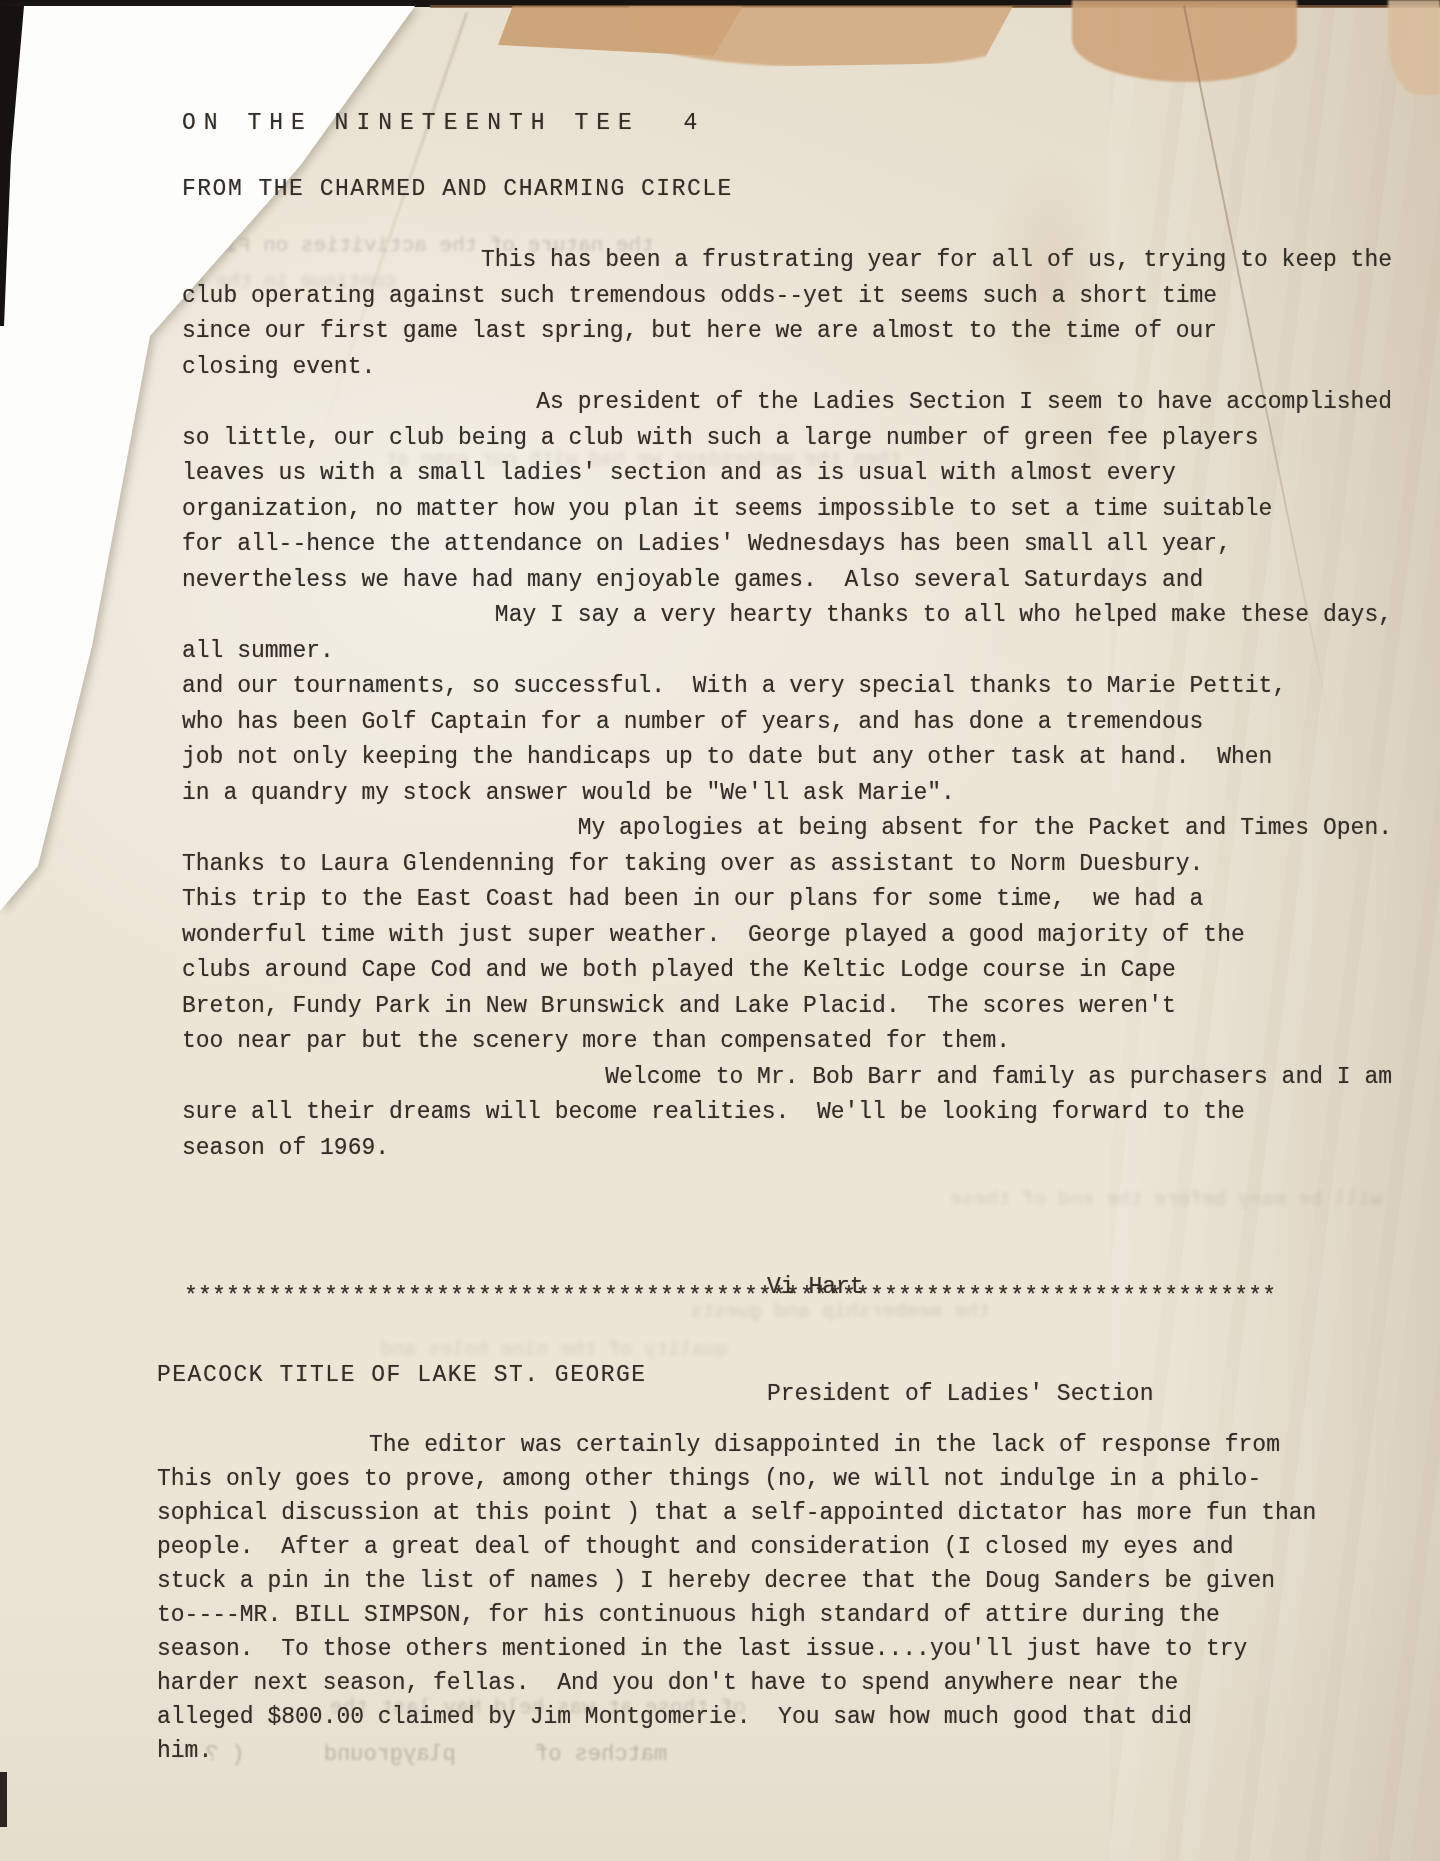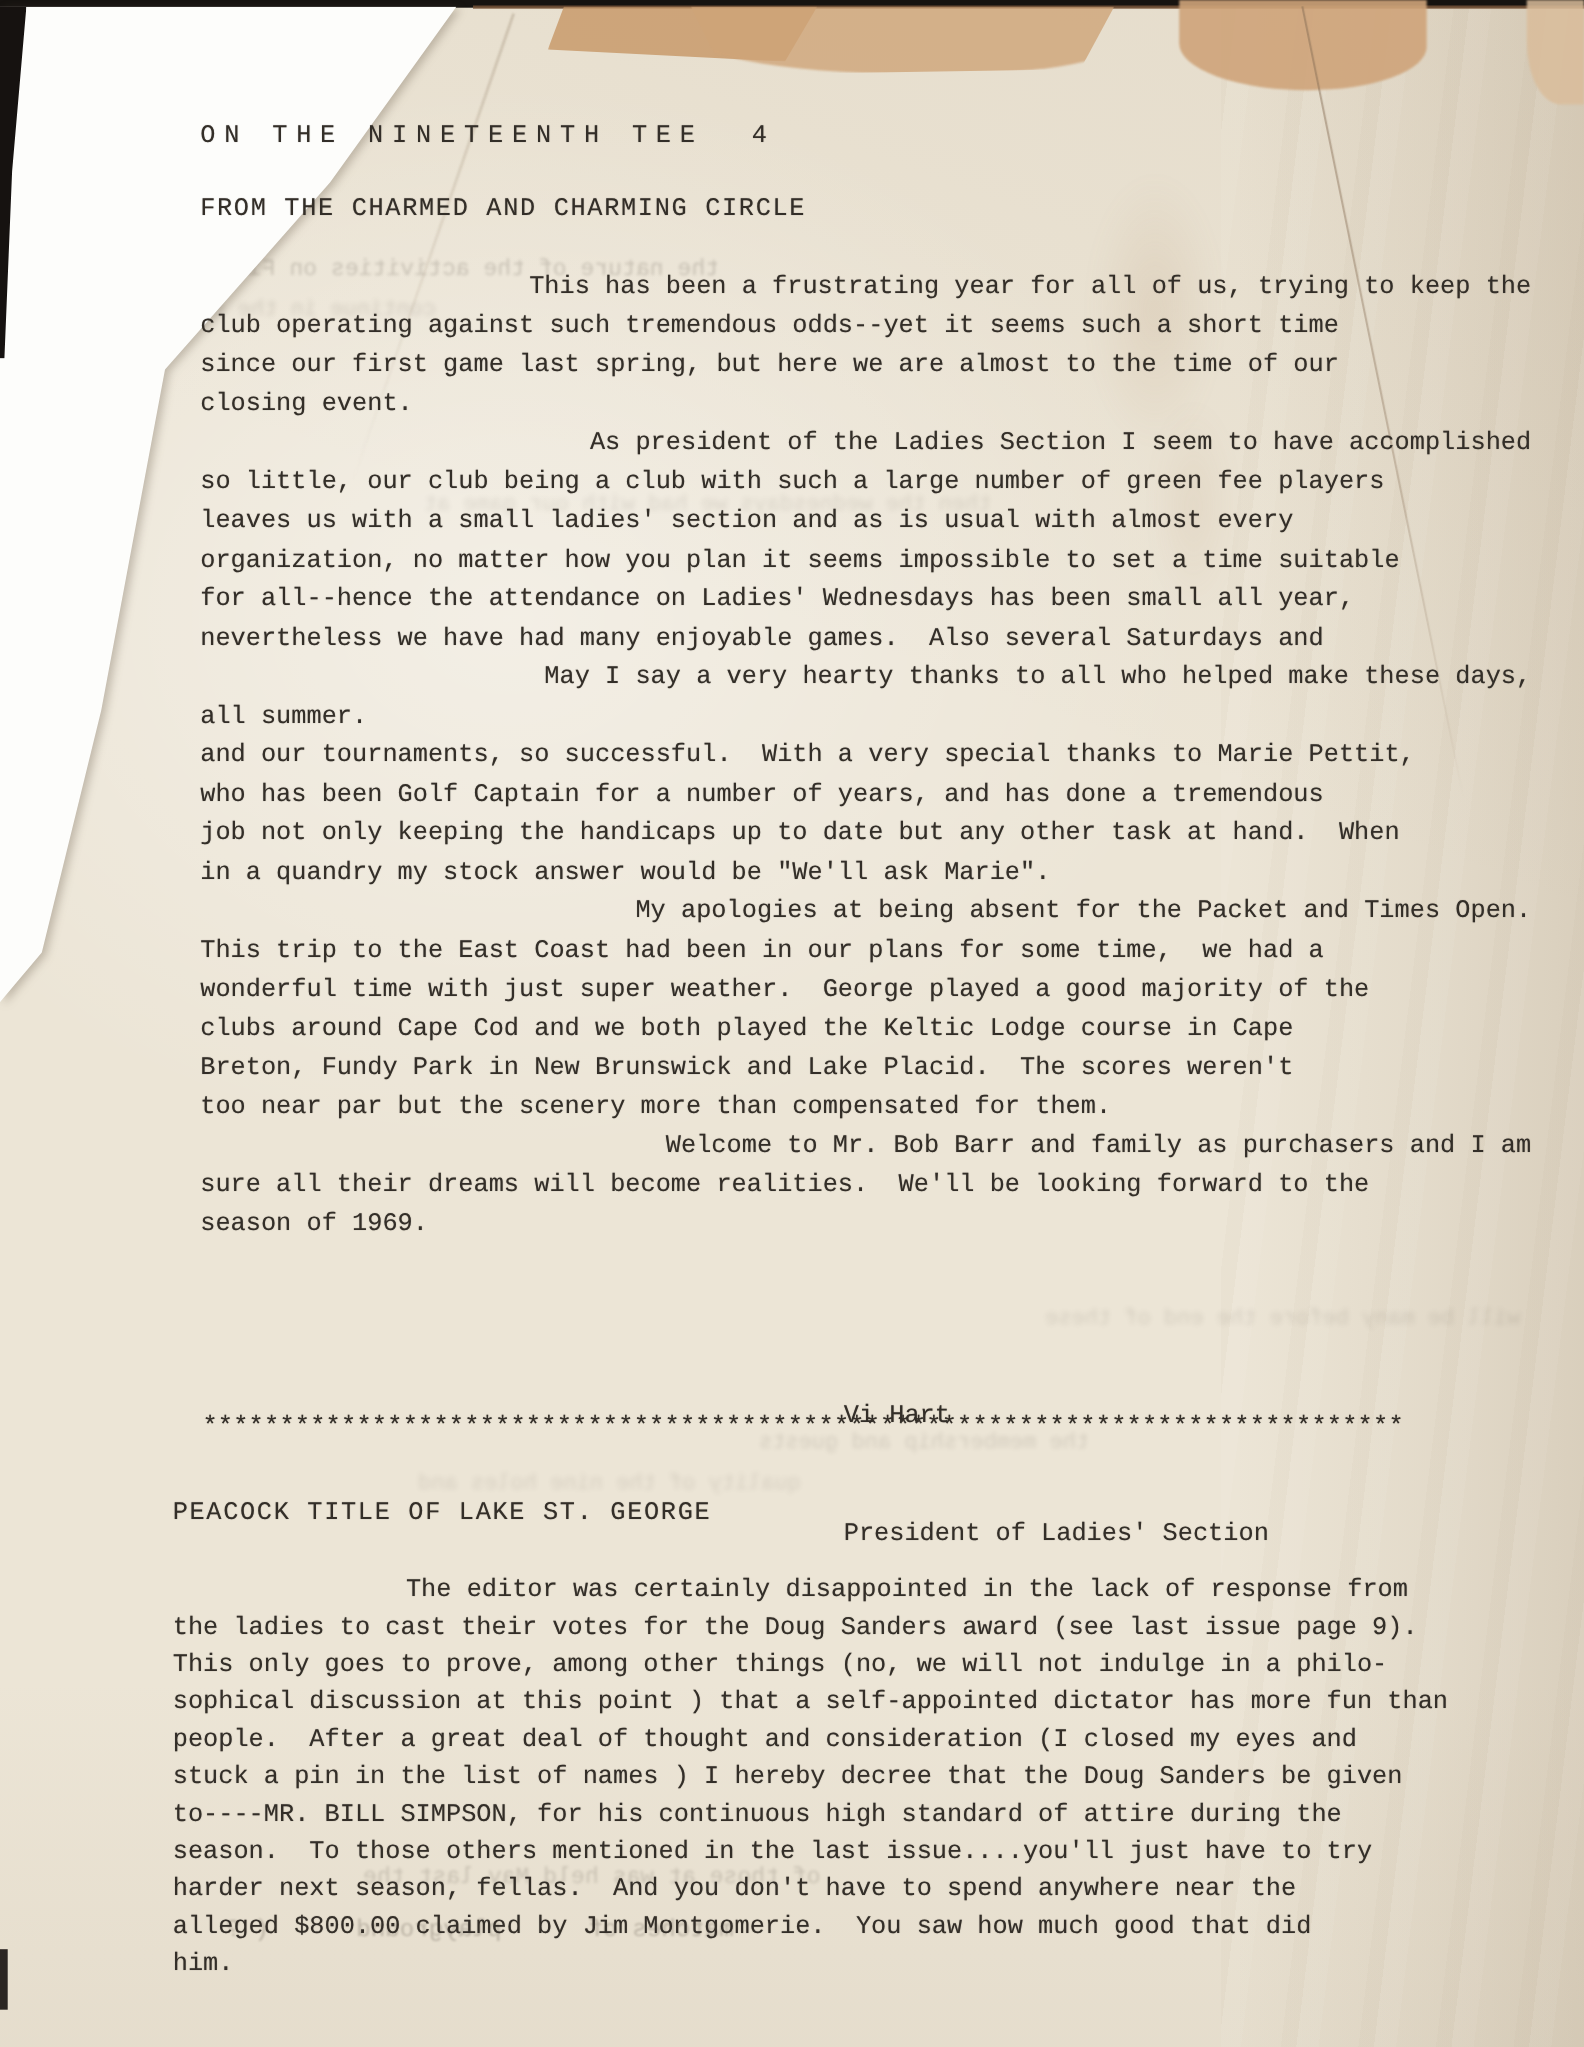--- a/index.html
+++ b/index.html
@@ -110,38 +110,38 @@
       <div class="line">organization, no matter how you plan it seems impossible to set a time suitable</div>
       <div class="line">for all--hence the attendance on Ladies' Wednesdays has been small all year,</div>
       <div class="line">nevertheless we have had many enjoyable games.  Also several Saturdays and</div>
       <div class="line first">May I say a very hearty thanks to all who helped make these days,</div>
       <div class="line">all summer.</div>
       <div class="line">and our tournaments, so successful.  With a very special thanks to Marie Pettit,</div>
       <div class="line">who has been Golf Captain for a number of years, and has done a tremendous</div>
       <div class="line">job not only keeping the handicaps up to date but any other task at hand.  When</div>
       <div class="line">in a quandry my stock answer would be "We'll ask Marie".</div>
       <div class="line first">My apologies at being absent for the Packet and Times Open.</div>
+      <div class="line">Thanks to Laura Glendenning for taking over as assistant to Norm Duesbury.</div>
       <div class="line">This trip to the East Coast had been in our plans for some time,  we had a</div>
       <div class="line">wonderful time with just super weather.  George played a good majority of the</div>
       <div class="line">clubs around Cape Cod and we both played the Keltic Lodge course in Cape</div>
       <div class="line">Breton, Fundy Park in New Brunswick and Lake Placid.  The scores weren't</div>
       <div class="line">too near par but the scenery more than compensated for them.</div>
       <div class="line first">Welcome to Mr. Bob Barr and family as purchasers and I am</div>
       <div class="line">sure all their dreams will become realities.  We'll be looking forward to the</div>
       <div class="line">season of 1969.</div>
     </div>
   <div class="typed sig">
     <div>Vi Hart</div>
     <div>President of Ladies' Section</div>
   </div>
   <div class="typed divider">******************************************************************************</div>
   <div class="typed h2">PEACOCK TITLE OF LAKE ST. GEORGE</div>
   <div class="typed body2" id="body2">
       <div class="line first">The editor was certainly disappointed in the lack of response from</div>
-      <div class="line">the ladies to cast their votes for the Doug Sanders award (see last issue page 9).</div>
       <div class="line">This only goes to prove, among other things (no, we will not indulge in a philo-</div>
       <div class="line">sophical discussion at this point ) that a self-appointed dictator has more fun than</div>
       <div class="line">people.  After a great deal of thought and consideration (I closed my eyes and</div>
       <div class="line">stuck a pin in the list of names ) I hereby decree that the Doug Sanders be given</div>
       <div class="line">to----MR. BILL SIMPSON, for his continuous high standard of attire during the</div>
       <div class="line">season.  To those others mentioned in the last issue....you'll just have to try</div>
       <div class="line">harder next season, fellas.  And you don't have to spend anywhere near the</div>
       <div class="line">alleged $800.00 claimed by Jim Montgomerie.  You saw how much good that did</div>
       <div class="line">him.</div>
     </div>

